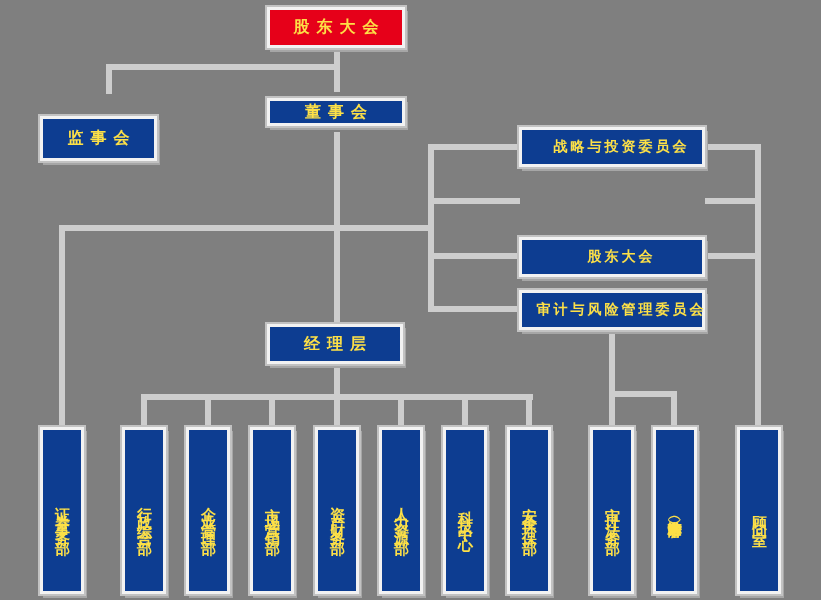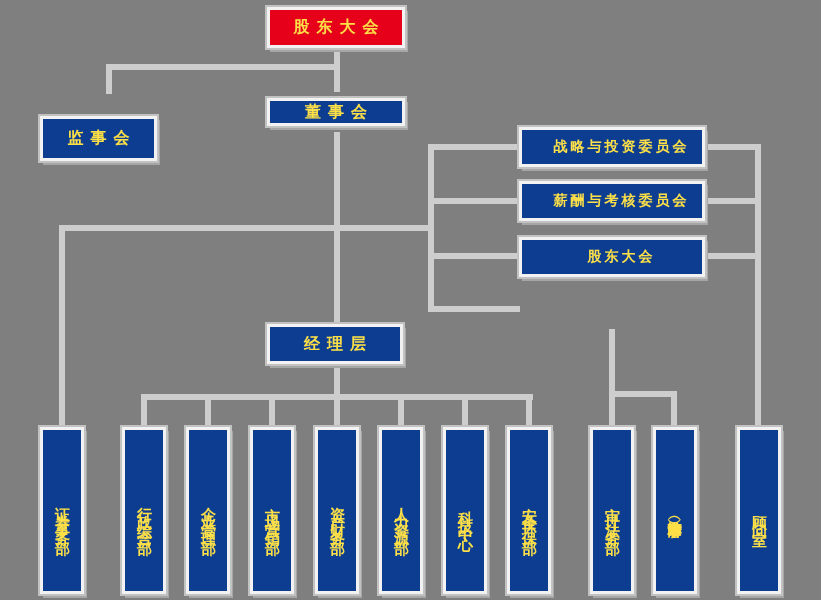--- a/index.html
+++ b/index.html
@@ -94,22 +94,22 @@
   <div class="line" style="left:462px;top:394px;width:6px;height:33px;"></div>
   <div class="line" style="left:526px;top:394px;width:6px;height:33px;"></div>
 
   <div class="node hbox red" style="left:267px;top:7px;width:138px;height:41px;">股东大会</div>
 
   <div class="node hbox" style="left:40px;top:92px;width:117px;height:45px;margin-top:24px;">监事会</div>
 
   <div class="node hbox" style="left:267px;top:98px;width:138px;height:28px;">董事会</div>
 
   <div class="node cbox" style="left:519px;top:127px;width:186px;height:40px;">战略与投资委员会</div>
-  <div class="node cbox" style="left:519px;top:181px;width:186px;height:40px;">薪酬与考核委员会</div>
   <div class="node cbox" style="left:519px;top:237px;width:186px;height:40px;">股东大会</div>
+  <div class="node cbox" style="left:519px;top:290px;width:186px;height:40px;">审计与风险管理委员会</div>
 
   <div class="node hbox" style="left:267px;top:324px;width:136px;height:40px;">经理层</div>
 
   <div class="node vbox" style="left:40px;top:427px;width:44px;height:167px;">证券事务部</div>
   <div class="node vbox" style="left:122px;top:427px;width:44px;height:167px;">行政综合部</div>
   <div class="node vbox" style="left:186px;top:427px;width:44px;height:167px;">企业管理部</div>
   <div class="node vbox" style="left:250px;top:427px;width:44px;height:167px;">市场营销部</div>
   <div class="node vbox" style="left:315px;top:427px;width:44px;height:167px;">资产财务部</div>
   <div class="node vbox" style="left:379px;top:427px;width:44px;height:167px;">人力资源部</div>
   <div class="node vbox" style="left:443px;top:427px;width:44px;height:167px;">科技中心</div>

